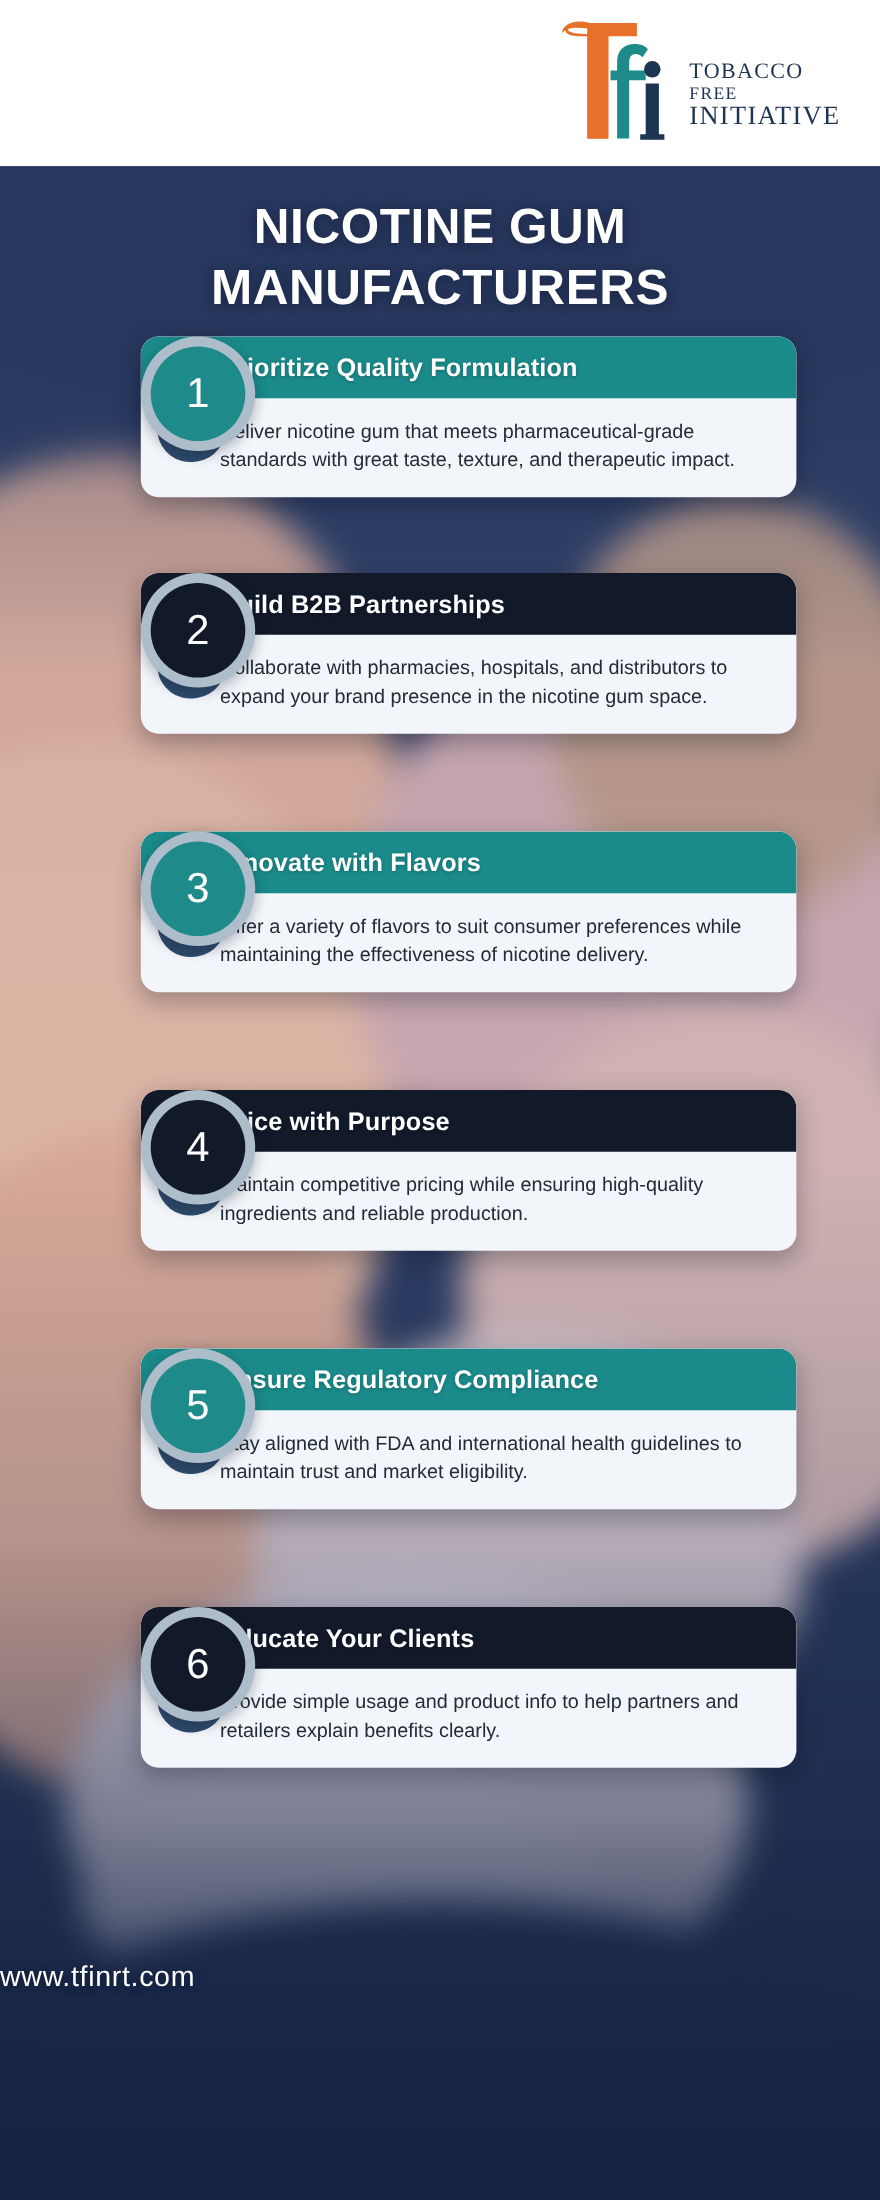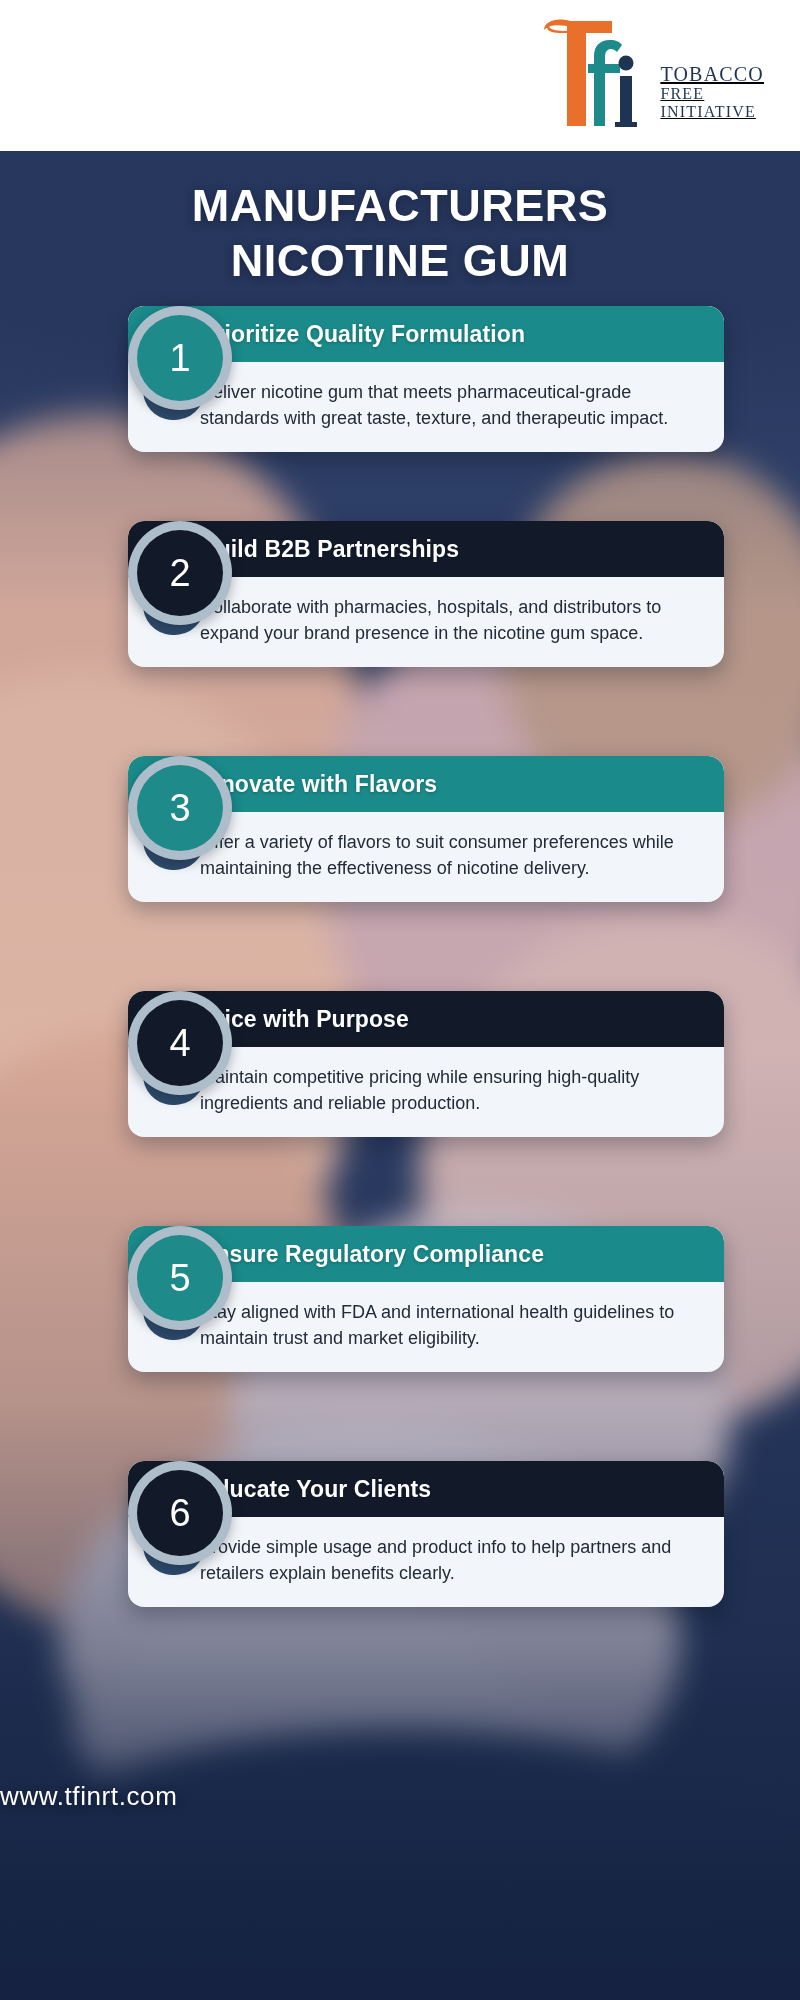--- a/index.html
+++ b/index.html
@@ -11,40 +11,40 @@
     position:relative;
   }
 
   
   .header-band {
     position:absolute; left:0; top:0; width:800px; height:151px;
     background:#ffffff; z-index:30;
   }
   .logo-wrap {
     position:absolute; right:36px; top:14px;
-    display:flex; align-items:flex-end; gap:18px;text-decoration:underline;
+    display:flex; align-items:flex-end; gap:18px;
   }
   .logo-mark {
     position:relative; width:108px; height:118px;
   }
   .logo-mark svg { display:block; }
   .logo-words {
     display:flex; flex-direction:column; justify-content:flex-end;
     padding-bottom:12px;
   }
   .logo-words span {
     font-family:"Liberation Serif", serif;
     color:#1d3553;
     letter-spacing:1.2px;
     line-height:1.08;
     display:block;
   }
   .lw1 { font-size:20px; }
   .lw2 { font-size:16px; }
-  .lw3 { font-size:16px; }
+  .lw3 { font-size:24px; }
 
   
   .poster {
     position:absolute; left:0; top:151px; width:800px; height:1849px;
     overflow:hidden;
     background:
       linear-gradient(180deg,#2c3c63 0%, #2f4068 16%, #31436c 34%, #2c3c63 52%, #233459 72%, #1d2d50 88%, #18274a 100%);
   }
   
   .photo-layer {
@@ -193,22 +193,22 @@
     <div class="blob" style="left:60px; top:1280px; width:620px; height:420px; background:#efe2e9;"></div>
     <div class="blob" style="left:120px; top:1420px; width:420px; height:360px; background:#f2e8ef; transform:rotate(45deg); border-radius:12%;"></div>
     <div class="blob" style="left:500px; top:300px; width:340px; height:380px; background:#c8a38f;"></div>
     <div class="blob" style="left:0px;   top:0px;   width:800px; height:260px; background:#2b3c63;"></div>
     <div class="blob" style="left:0px;   top:1580px;width:800px; height:280px; background:#1a2a50;"></div>
   </div>
 
   <div class="poster-shade"></div>
 
   <div class="title">
+    <div>NICOTINE GUM</div>
     <div>MANUFACTURERS</div>
-    <div>NICOTINE GUM</div>
   </div>
 
   <div class="cards">
 
     <div class="card" style="top:155px;">
       <div class="card-shell">
         <div class="card-head teal">
           <span class="card-title">Prioritize Quality Formulation</span>
         </div>
         <div class="card-body">Deliver nicotine gum that meets pharmaceutical-grade standards with great taste, texture, and therapeutic impact.</div>

